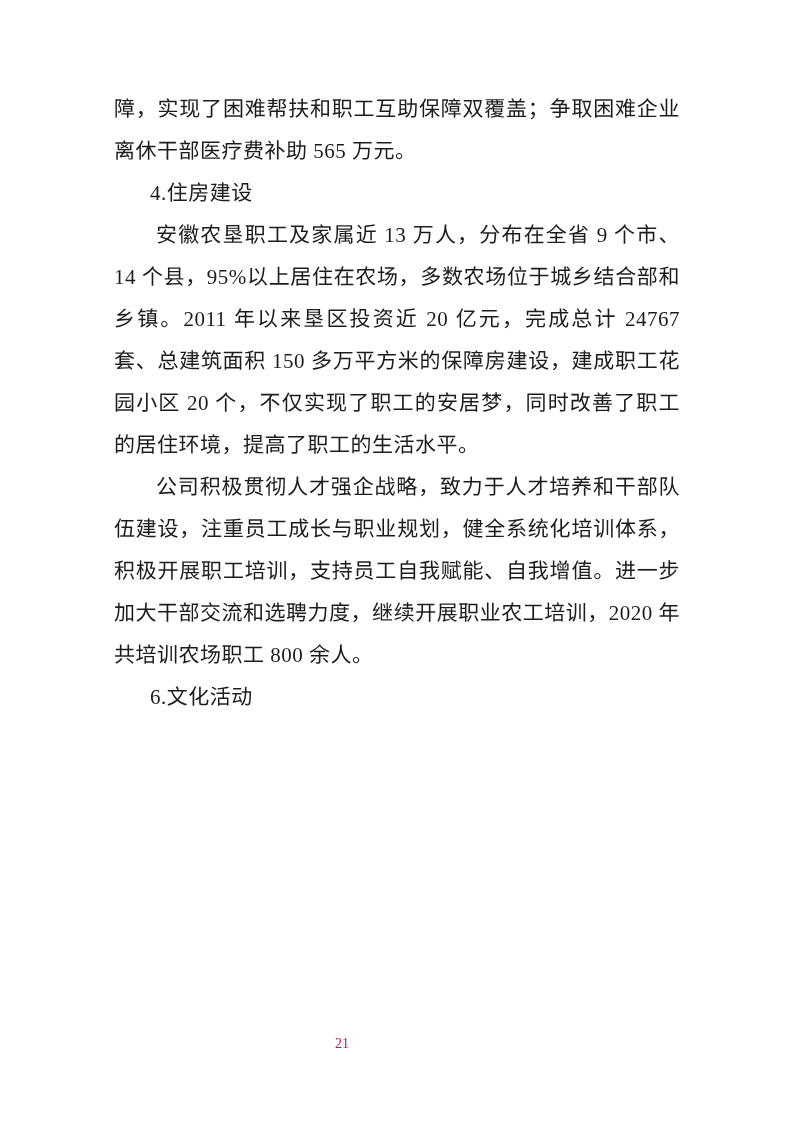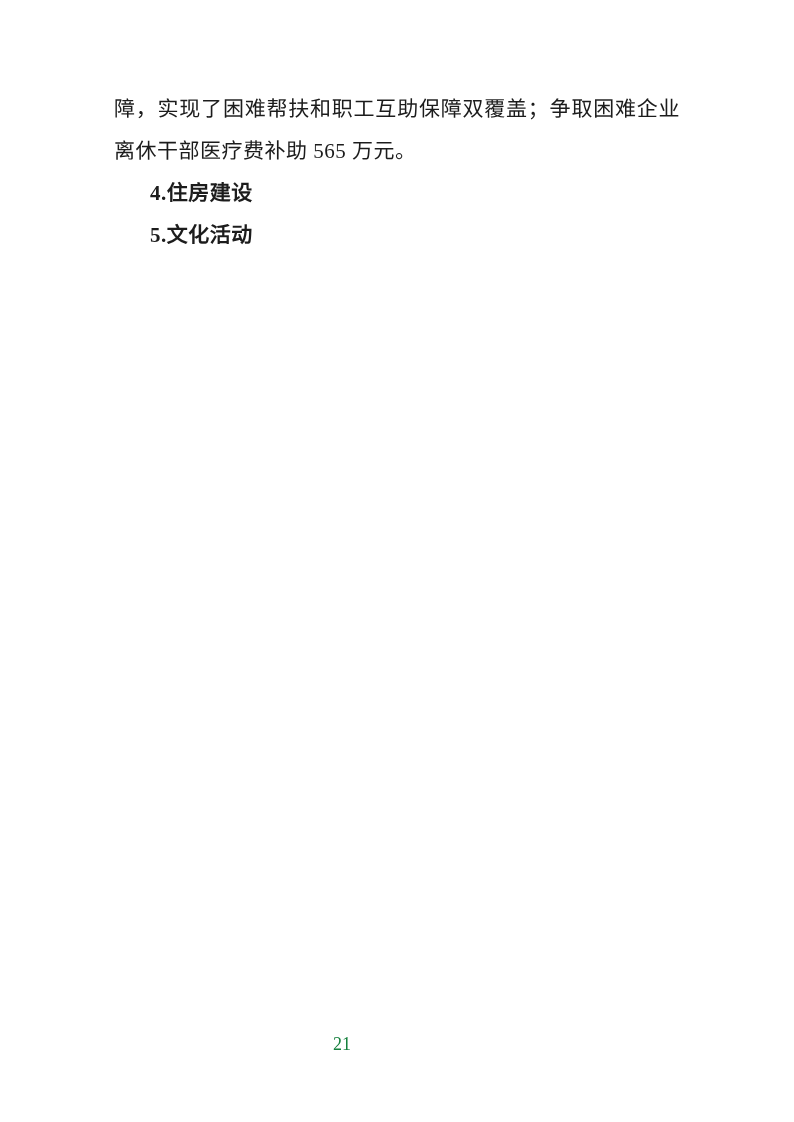--- a/index.html
+++ b/index.html
@@ -32,41 +32,43 @@
     padding: 0;
   }
   .para-continuation {
     text-indent: 0;
   }
   .para-body {
     text-indent: 42px;
   }
   .para-heading {
     text-indent: 36px;
-    font-weight: bold;
+    font-weight: normal;
     font-family: "Liberation Serif", "DejaVu Serif", serif;
   }
   .footer {
     position: absolute;
     left: 0;
     top: 1034px;
     width: 100%;
     text-align: center;
-    font-size: 18px;
+    font-size: 14px;
     line-height: 20px;
-    color: #15803d;
+    color: #be185d;
     font-family: "Liberation Serif", "DejaVu Serif", serif;
   }
 </style>
 </head>
 <body>
 
 <div class="page">
   <div class="doc-body">
 
   <p class="para-continuation">障，实现了困难帮扶和职工互助保障双覆盖；争取困难企业离休干部医疗费补助 565 万元。</p>
       <p class="para-heading">4.住房建设</p>
-      <p class="para-heading">5.文化活动</p>
+      <p class="para-body">安徽农垦职工及家属近 13 万人，分布在全省 9 个市、14 个县，95%以上居住在农场，多数农场位于城乡结合部和乡镇。2011 年以来垦区投资近 20 亿元，完成总计 24767 套、总建筑面积 150 多万平方米的保障房建设，建成职工花园小区 20 个，不仅实现了职工的安居梦，同时改善了职工的居住环境，提高了职工的生活水平。</p>
+      <p class="para-body">公司积极贯彻人才强企战略，致力于人才培养和干部队伍建设，注重员工成长与职业规划，健全系统化培训体系，积极开展职工培训，支持员工自我赋能、自我增值。进一步加大干部交流和选聘力度，继续开展职业农工培训，2020 年共培训农场职工 800 余人。</p>
+      <p class="para-heading">6.文化活动</p>
     </div>
   <div class="footer">
     <span>21</span>
   </div>
 </div>
 
 </body></html>

